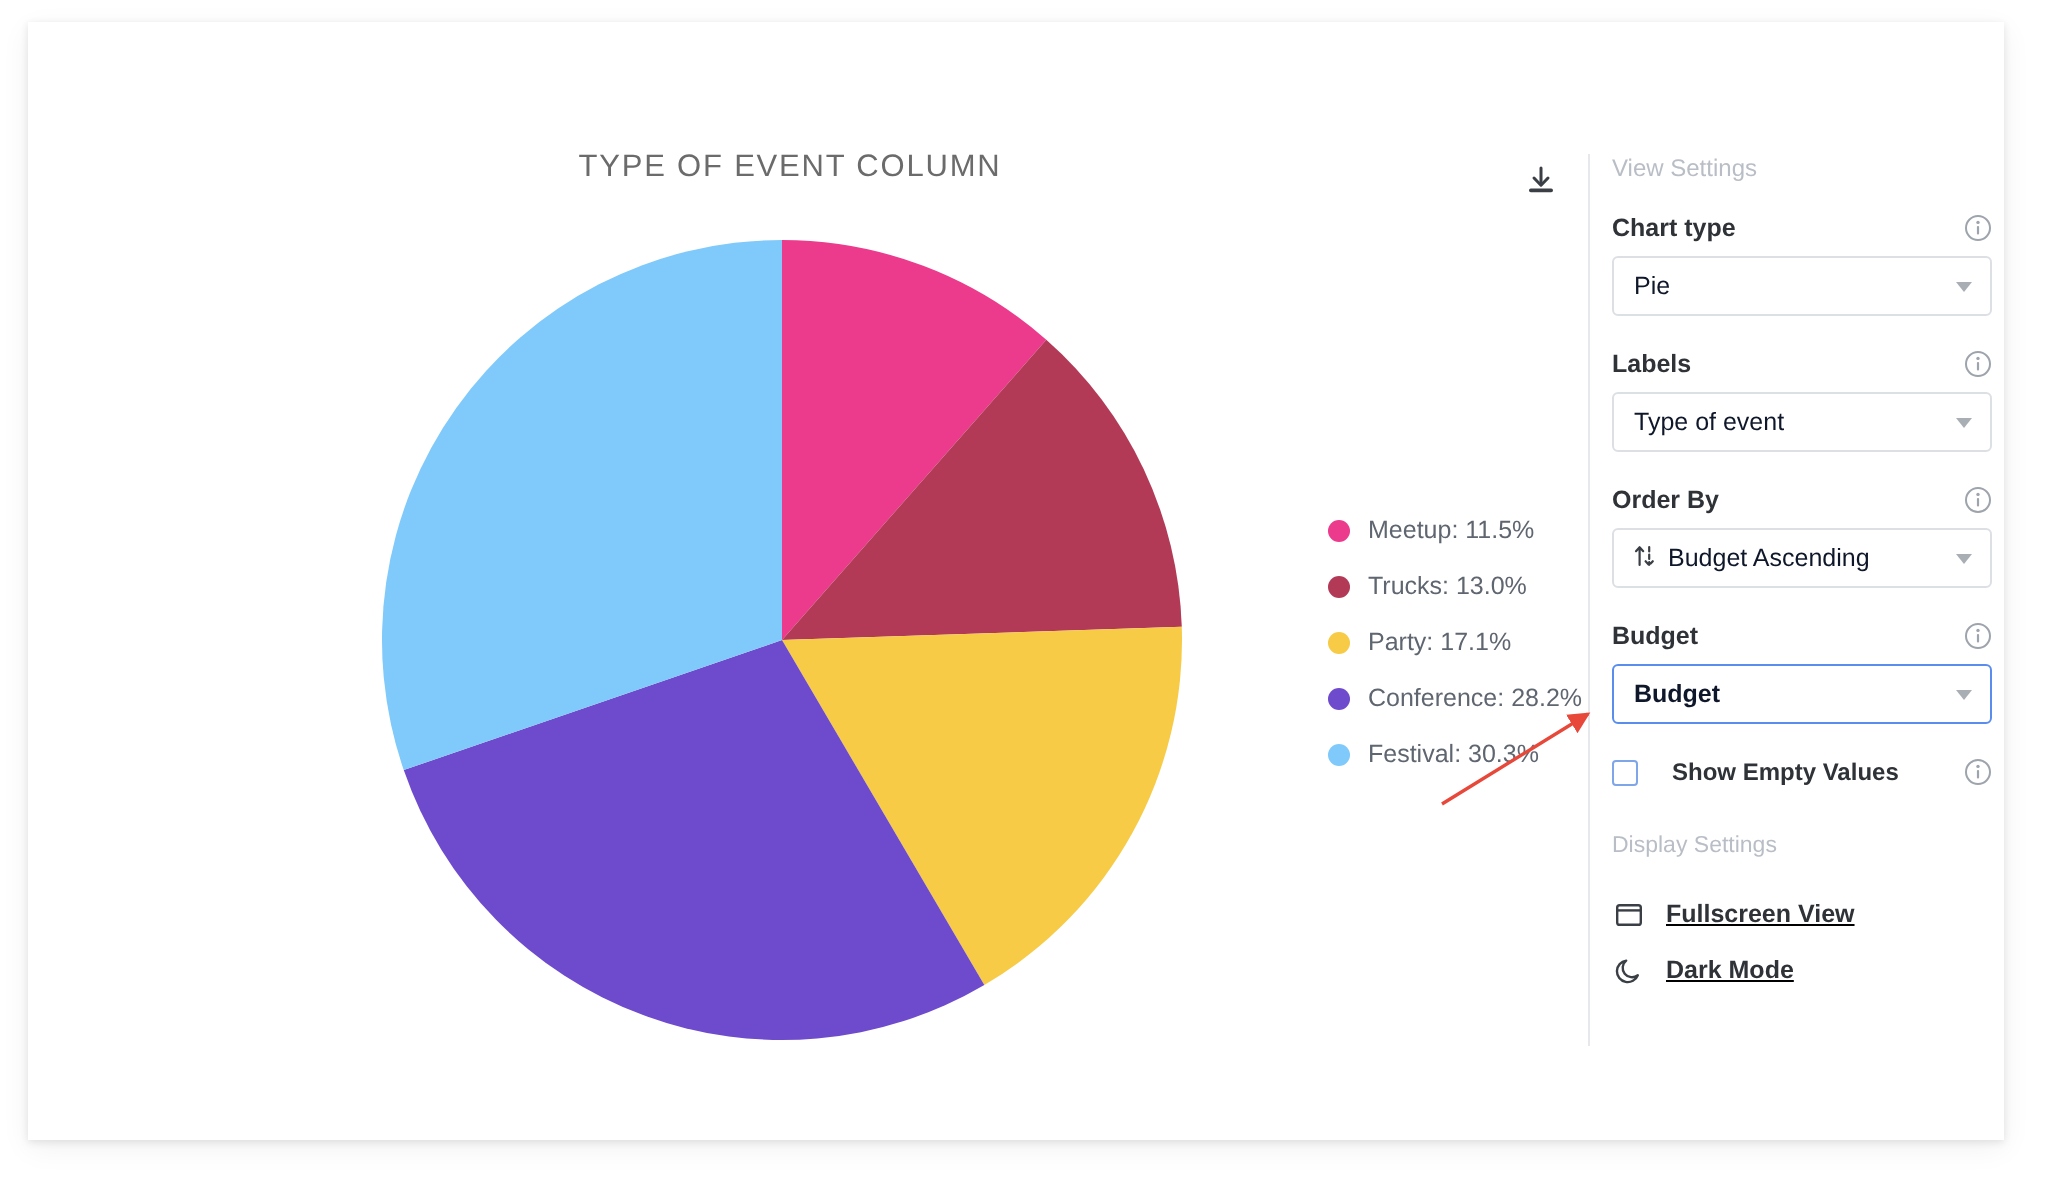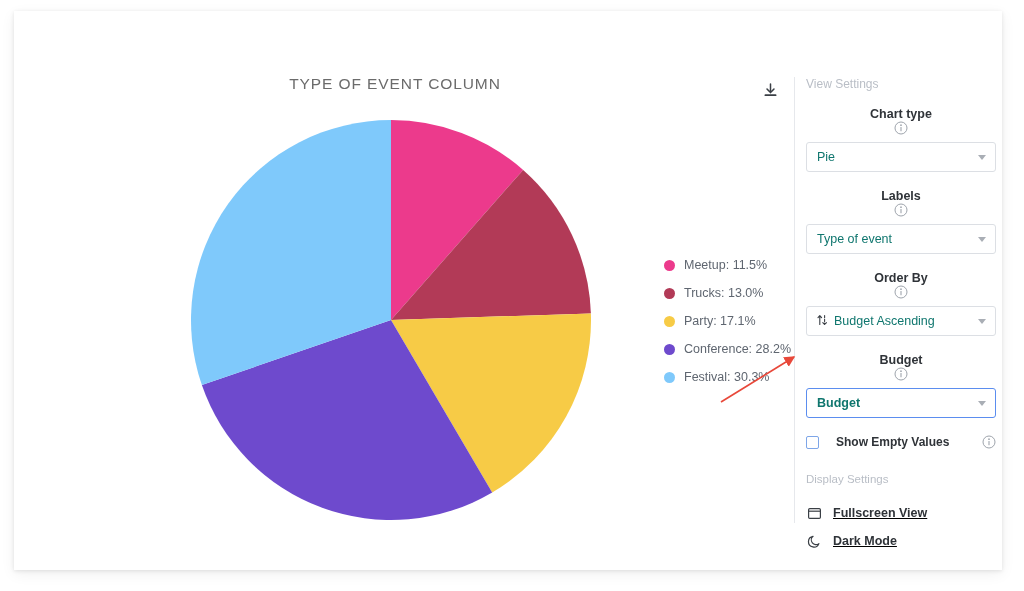--- a/index.html
+++ b/index.html
@@ -62,39 +62,38 @@
     font-size: 12px;
     color: #b9bec6;
     margin-bottom: 16px;
     font-weight: 400;
   }
 
   .field { margin-bottom: 17px; }
   .field-row {
     display: flex; align-items: center; justify-content: space-between;
     margin-bottom: 7px;
-    flex-direction: column;
   }
   .field-label { font-size: 12.5px; color: #2f3338; font-weight: 700; }
 
   .info-icon { width: 14px; height: 14px; flex: 0 0 auto; cursor: pointer; }
 
   .select {
     position: relative;
     height: 30px;
     border: 1px solid #dcdfe4;
     border-radius: 3px;
     background: #fff;
     display: flex; align-items: center;
     padding: 0 22px 0 10px;
     cursor: pointer;
   }
   .select.focused { border: 1.6px solid #5b8def; font-weight: bold; }
   .select-text {
-    font-size: 12.5px; color: #0f766e;
+    font-size: 12.5px; color: #0f172a;
     white-space: nowrap; overflow: hidden; text-overflow: ellipsis;
     display: flex; align-items: center; gap: 6px;
   }
   .caret {
     position: absolute; right: 9px; top: 50%;
     margin-top: -2px;
     width: 0; height: 0;
     border-left: 4.5px solid transparent;
     border-right: 4.5px solid transparent;
     border-top: 5px solid #a9aeb5;

